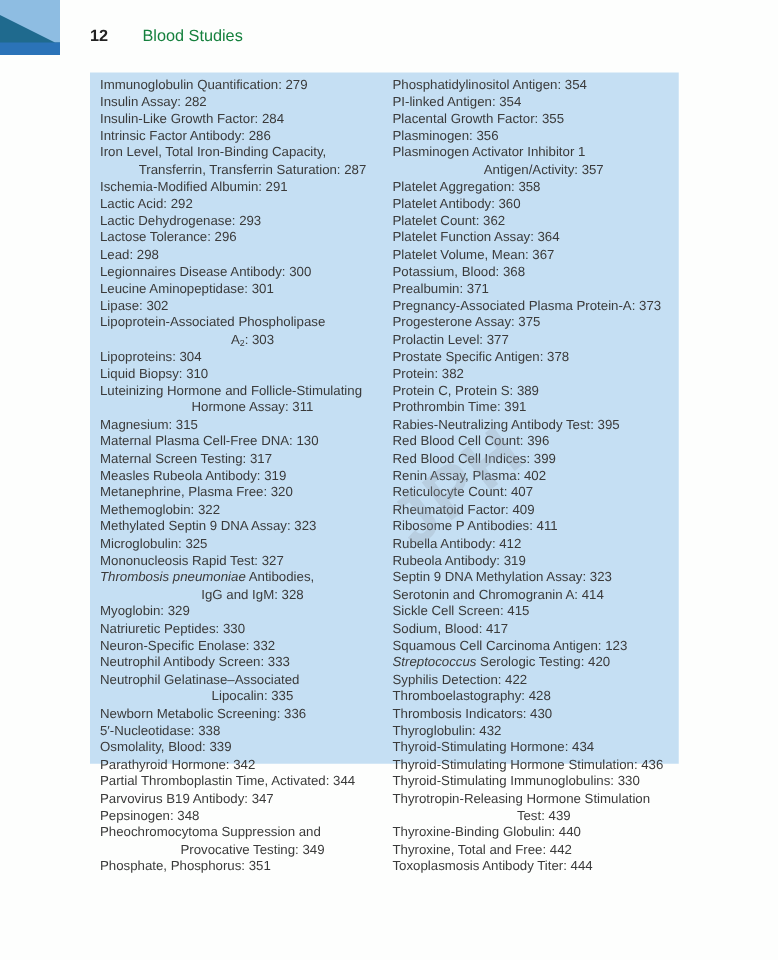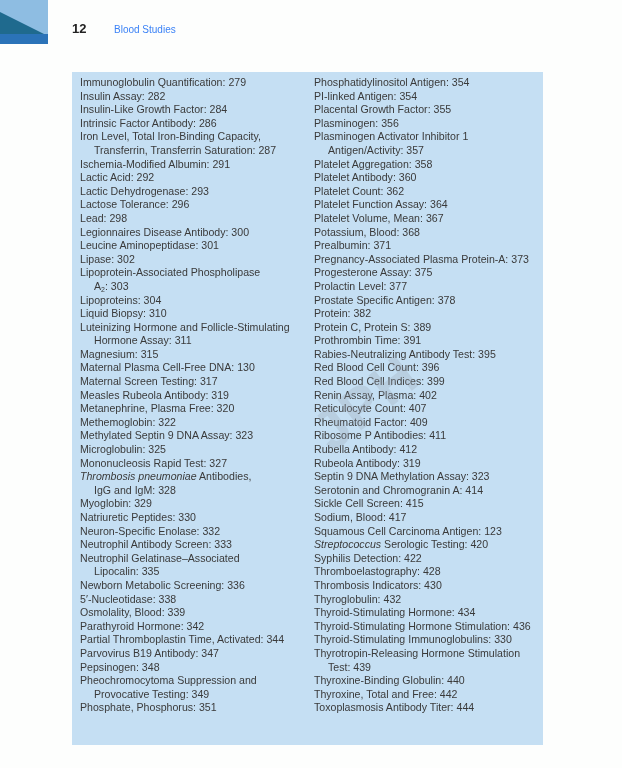--- a/index.html
+++ b/index.html
@@ -12,33 +12,33 @@
   .corner {
     position: absolute; left: 0; top: 0; width: 48px; height: 44px;
     background: #7fb2dc; overflow: hidden;
   }
   .corner svg { position: absolute; left: 0; top: 0; }
   .header {
     position: absolute; left: 72px; top: 21px; height: 18px;
     display: flex; align-items: baseline;
   }
   .page-num { font-weight: bold; font-size: 13px; color: #222; width: 42px; }
-  .section-title { font-size: 10px; color: #3b82f6; }
+  .section-title { font-size: 13px; color: #15803d; }
   .box {
-    position: absolute; left: 72px; top: 72px; width: 471px; height: 673px;
+    position: absolute; left: 72px; top: 58px; width: 471px; height: 553px;
     background: #c5dff3;
   }
   .col {
     position: absolute; top: 4px;
     font-size: 10.6px; line-height: 13.6px;
   }
   .col.left { left: 8px; width: 230px; }
   .col.right { left: 242px; width: 228px; }
   .entry { white-space: nowrap; }
-  .entry .cont { display: block; padding-left: 14px; }
+  .entry .cont { display: block; padding-left: 14px; text-align: center; }
   .entry i { font-style: italic; }
   .watermark {
     position: absolute; left: 228px; top: 340px;
     font-size: 56px; font-weight: bold; color: rgba(150,160,175,0.28);
     transform: rotate(-38deg); transform-origin: left top;
     letter-spacing: 2px; pointer-events: none;
   }
   sub { font-size: 7px; vertical-align: -2px; line-height: 0; }
 </style>
 </head>

